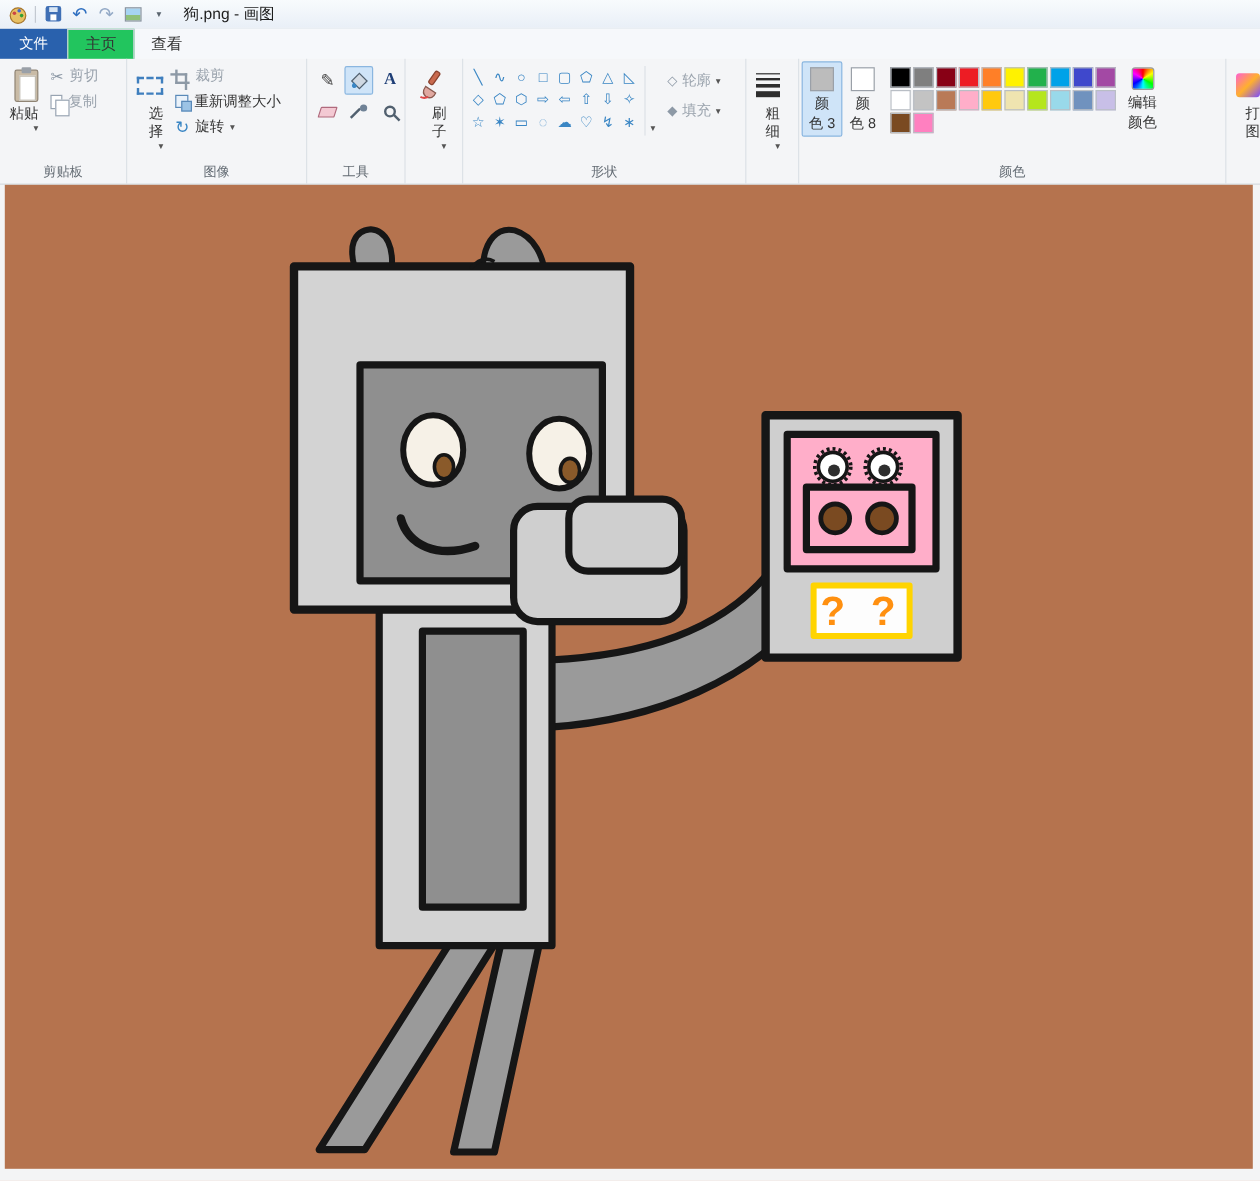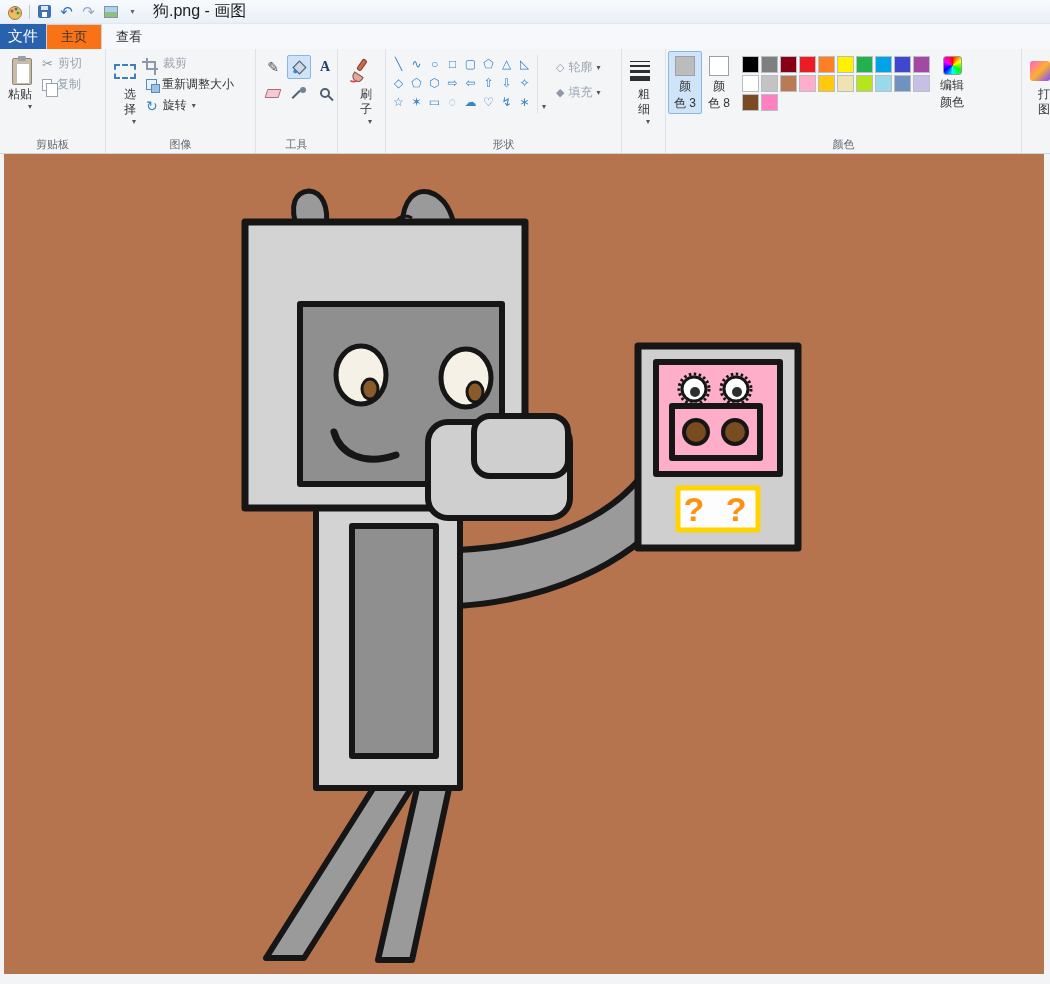--- a/index.html
+++ b/index.html
@@ -13,30 +13,30 @@
   .titlebar {
     height:24px; background:linear-gradient(#f8fbfd,#e9eff7);
     display:flex; align-items:center; padding-left:5px; gap:3px;
     border-bottom:1px solid #e2e8ef;
   }
   .qat-icon { width:19px; height:19px; display:flex; align-items:center; justify-content:center; font-size:13px; }
   .qat-sep { width:1px; height:14px; background:#c3c9d1; margin:0 2px; }
   .undo-glyph { color:#2f6fc0; font-size:15px; }
   .redo-glyph { color:#93a9c6; font-size:15px; }
   .qat-caret { font-size:8px; color:#5a646e; }
-  .title-text { margin-left:8px; font-size:16px; color:#1d1d1d; }
+  .title-text { margin-left:8px; font-size:13px; color:#1d1d1d; }
   .icon-save { width:13px; height:13px; background:#3f6fb5; border-radius:2px; position:relative; }
   .icon-save::before { content:''; position:absolute; top:1px; left:3px; right:3px; height:4px; background:#d9e6f4; }
   .icon-save::after { content:''; position:absolute; bottom:1px; left:4px; right:4px; height:5px; background:#fff; }
   .icon-minipic { width:14px; height:12px; border:1px solid #8a94a0; background:linear-gradient(180deg,#a6d4f2 55%,#8fc07a 55%); }
   
   .tabrow { height:25px; background:#f6f8fb; display:flex; align-items:stretch; }
-  .tab-file { width:46px; background:#2961ad; color:#fff; display:flex; align-items:center; justify-content:center; font-size:15px; }
+  .tab-file { width:56px; background:#2961ad; color:#fff; display:flex; align-items:center; justify-content:center; font-size:12px; }
   .tab { padding:0 14px; display:flex; align-items:center; font-size:13px; color:#333; }
-  .tab.selected { background:#f97316; border:1px solid #ccd3da; border-bottom:none; }
+  .tab.selected { background:#22c55e; border:1px solid #ccd3da; border-bottom:none; }
   
   .ribbon { height:105px; background:#f4f5f7; border-bottom:1px solid #cfd6dc; display:flex; }
   .group { display:flex; flex-direction:column; border-right:1px solid #dde2e7; padding:2px 2px 0; }
   .group-content { flex:1; display:flex; align-items:flex-start; }
   .group-label { height:17px; line-height:17px; text-align:center; font-size:11px; color:#636b73; }
   .bigbtn { display:flex; flex-direction:column; align-items:flex-end; padding:3px 5px 1px; border:1px solid transparent; border-radius:2px; }
   .bigbtn .bi { height:32px; display:flex; align-items:center; justify-content:center; }
   .bigbtn .bl { font-size:12px; line-height:15px; text-align:center; white-space:nowrap; }
   .caret { font-size:8px; color:#555; line-height:9px; }
   .smallbtn { display:flex; align-items:center; gap:5px; height:21px; padding:0 4px; font-size:12px; white-space:nowrap; }

